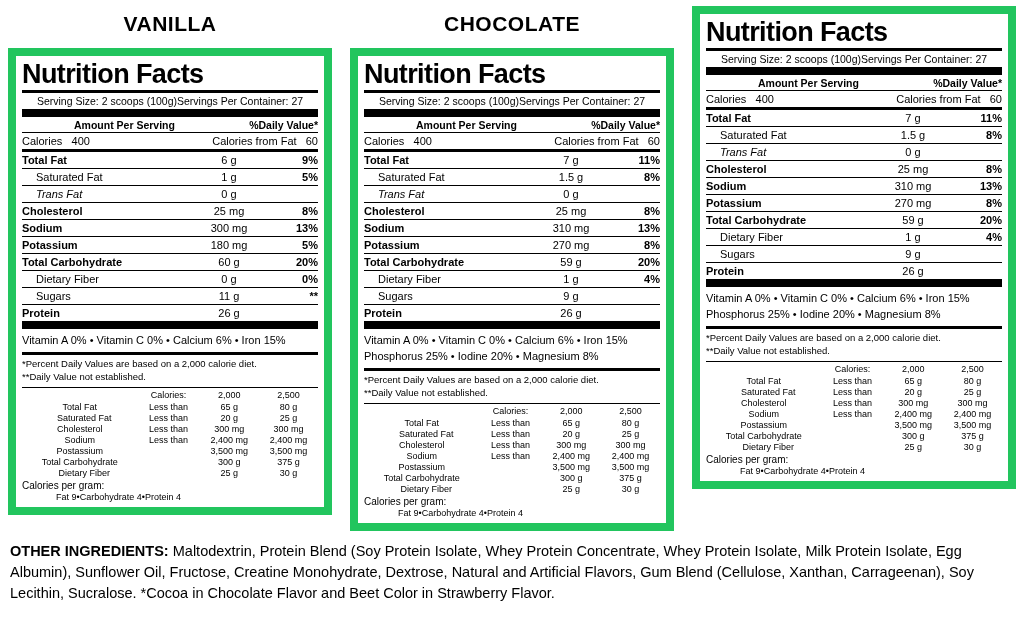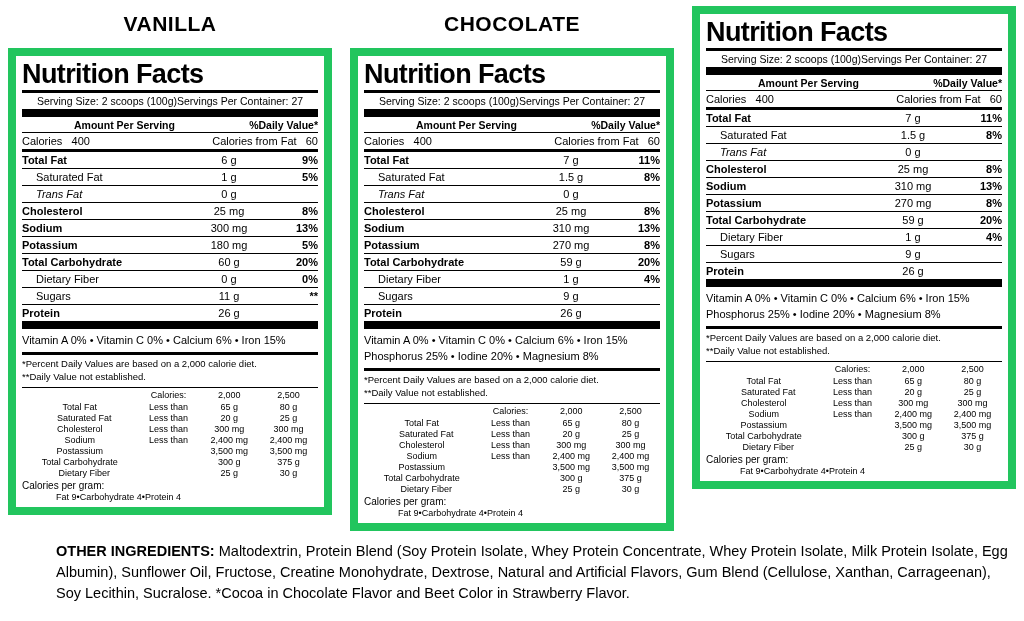--- a/index.html
+++ b/index.html
@@ -127,21 +127,20 @@
     display: flex;
     padding-left: 34px;
     padding-top: 1px;
   }
   .cpg-row span { white-space: nowrap; }
 
   .ingredients {
     padding: 10px 8px 4px 10px;
     font-size: 14.5px;
     line-height: 1.45;
-    margin-left: 46px;
   }
   .ing-note { }
 </style>
 </head>
 <body>
 
 <div class="page">
 
   <div class="panels">
 

